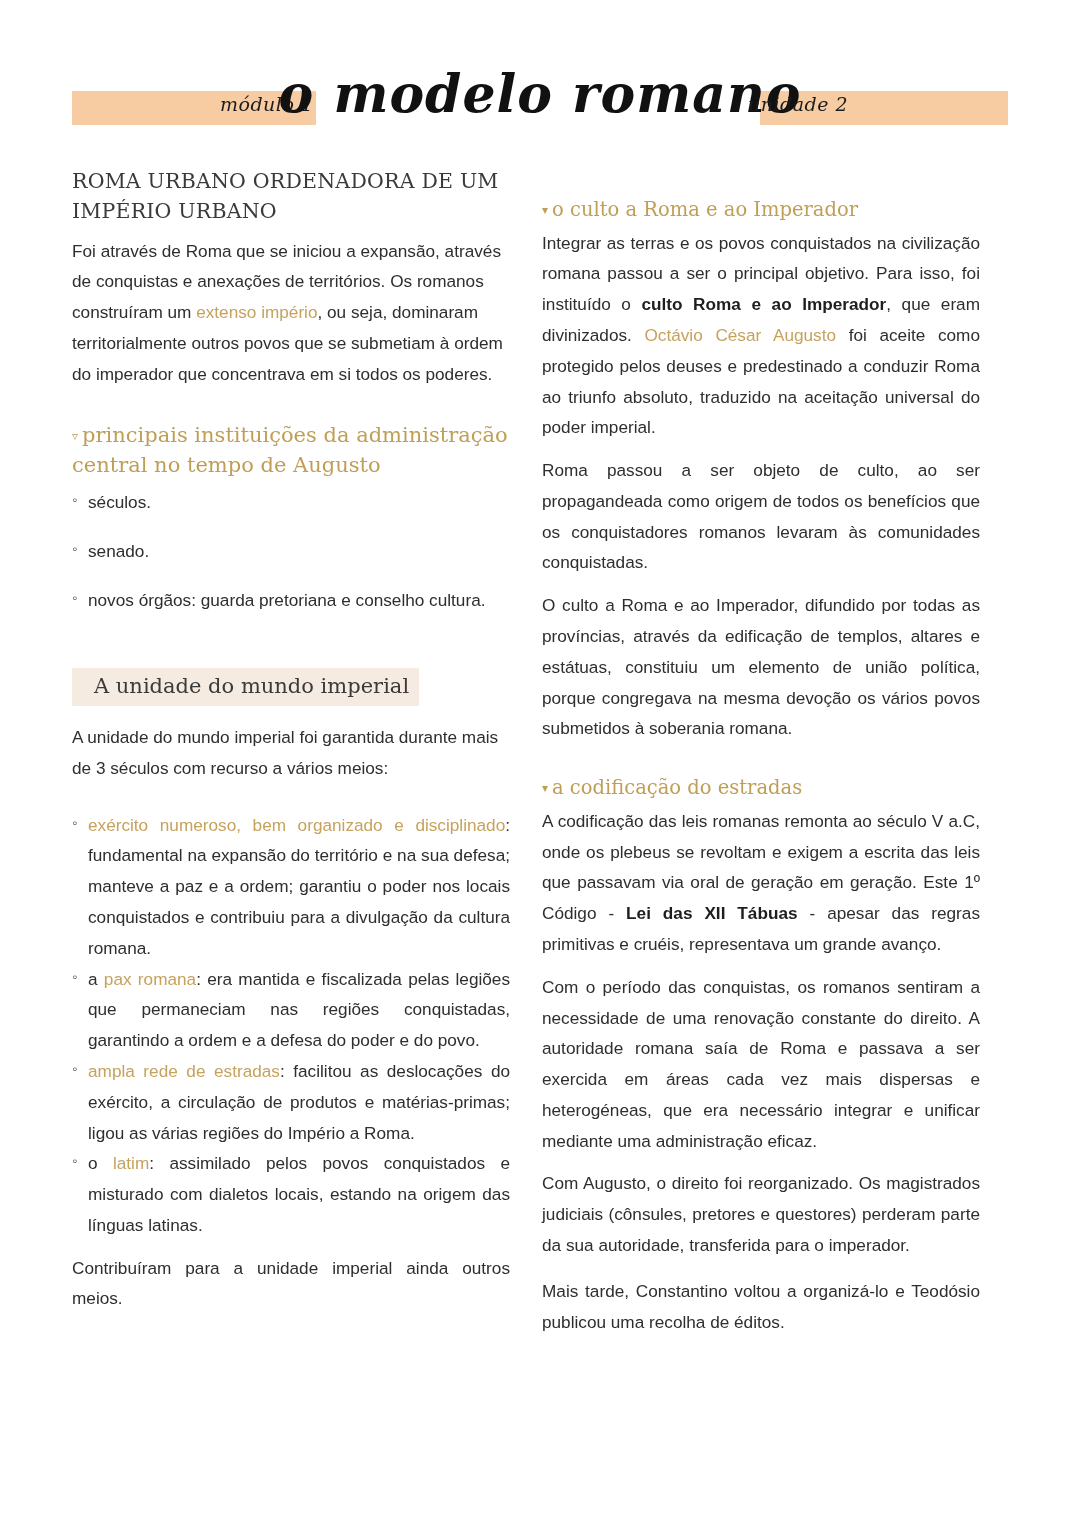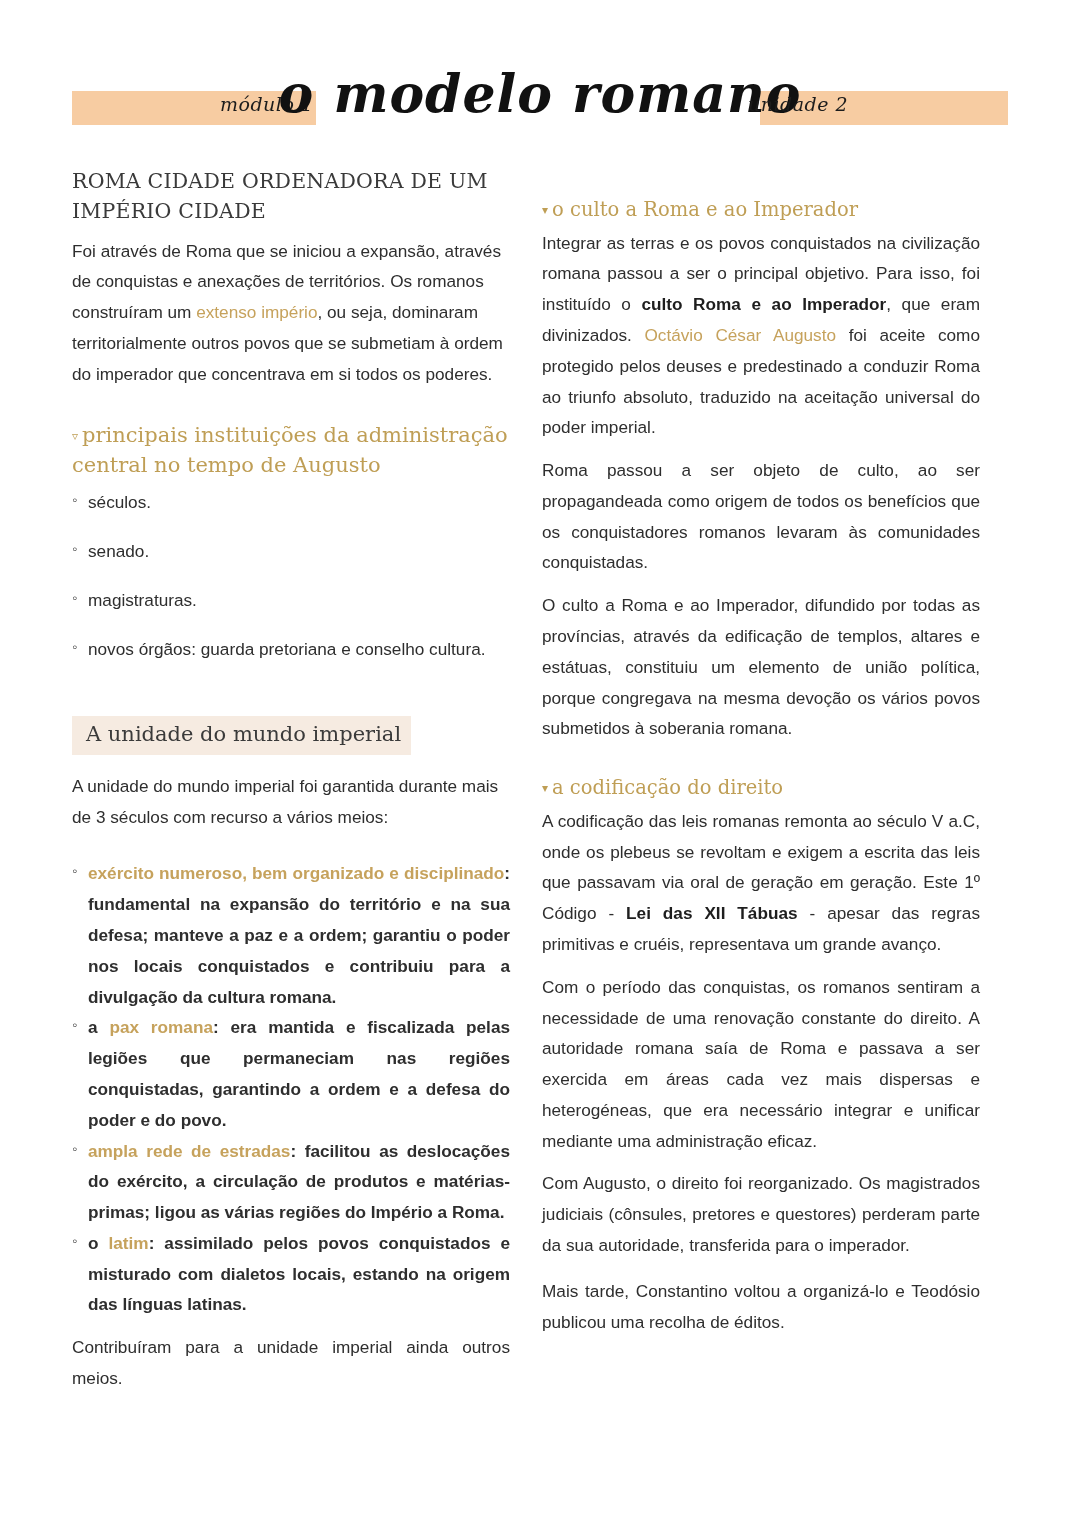--- a/index.html
+++ b/index.html
@@ -136,31 +136,31 @@
     text-align: left;
   }
   ul.bul li::before {
     content: "\25E6";
     position: absolute;
     left: 0;
     top: 0;
     color: #4a4a4a;
     font-size: 15px;
   }
-  ul.bul.dense li { margin-bottom: 0; text-align: justify; font-weight: bold; }
+  ul.bul.dense li { margin-bottom: 0; text-align: justify; }
 
   
   .hl-head {
     display: inline-block;
     font-family: "DejaVu Serif", "Liberation Serif", serif;
     font-size: 21px;
     line-height: 1.5;
     color: #3a3a3a;
     background: #F6EBE1;
-    padding: 3px 10px 4px 14px;
+    padding: 3px 10px 4px 22px;
     margin: 34px 0 16px 0;
   }
 
   .spacer-lg { height: 26px; }
 </style>
 </head>
 <body>
 
 <div class="page">
 
@@ -169,30 +169,29 @@
     <div class="hdr-band hdr-band-right"></div>
     <div class="hdr-label hdr-label-left">módulo 1</div>
     <div class="hdr-title">o modelo romano</div>
     <div class="hdr-label hdr-label-right">unidade 2</div>
   </div>
 
   <div class="columns">
 
     <div class="col">
 
-      <div class="doc-title">ROMA CIDADE ORDENADORA DE UM IMPÉRIO CIDADE</div>
+      <div class="doc-title">ROMA URBANO ORDENADORA DE UM IMPÉRIO URBANO</div>
 
       <p class="body"><span>Foi através de Roma que se iniciou a expansão, através de conquistas e anexações de territórios. Os romanos construíram um </span><span class="accent">extenso império</span><span>, ou seja, dominaram territorialmente outros povos que se submetiam à ordem do imperador que concentrava em si todos os poderes.</span></p>
 
       <div class="sect-head"><span class="chev">▿</span><span>principais instituições da administração central no tempo de Augusto</span></div>
 
       <ul class="bul">
         <li>séculos.</li>
         <li>senado.</li>
-        <li>magistraturas.</li>
         <li>novos órgãos: guarda pretoriana e conselho cultura.</li>
       </ul>
 
       <div class="hl-head">A unidade do mundo imperial</div>
 
       <p class="body">A unidade do mundo imperial foi garantida durante mais de 3 séculos com recurso a vários meios:</p>
 
       <div class="spacer-lg"></div>
 
       <ul class="bul dense">
@@ -208,21 +207,21 @@
     <div class="col">
 
       <div class="sect-head tight"><span class="chev">▾</span><span>o culto a Roma e ao Imperador</span></div>
 
       <p class="body justify"><span>Integrar as terras e os povos conquistados na civilização romana passou a ser o principal objetivo. Para isso, foi instituído o </span><b>culto  Roma e ao Imperador</b><span>, que eram divinizados. </span><span class="accent">Octávio César Augusto</span><span> foi aceite como protegido pelos deuses e predestinado a conduzir Roma ao triunfo absoluto, traduzido na aceitação universal do poder imperial.</span></p>
 
       <p class="body justify gap">Roma passou a ser objeto de culto, ao ser propagandeada como origem de todos os benefícios que os conquistadores romanos levaram às comunidades conquistadas.</p>
 
       <p class="body justify gap">O culto a Roma e ao Imperador, difundido por todas as províncias, através da edificação de templos, altares e estátuas, constituiu um elemento de união política, porque congregava na mesma devoção os vários povos submetidos à soberania romana.</p>
 
-      <div class="sect-head tight"><span class="chev">▾</span><span>a codificação do direito</span></div>
+      <div class="sect-head tight"><span class="chev">▾</span><span>a codificação do estradas</span></div>
 
       <p class="body justify"><span>A codificação das leis romanas remonta ao século V a.C, onde os plebeus se revoltam e exigem a escrita das leis que passavam via oral de geração em geração. Este 1º Código - </span><b>Lei das XII Tábuas</b><span> - apesar das regras primitivas e cruéis, representava um grande avanço.</span></p>
 
       <p class="body justify gap">Com o período das conquistas, os romanos sentiram a necessidade de uma renovação constante do direito. A autoridade romana saía de Roma e passava a ser exercida em áreas cada vez mais dispersas e heterogéneas, que era necessário integrar e unificar mediante uma administração eficaz.</p>
 
       <p class="body justify gap">Com Augusto, o direito foi reorganizado. Os magistrados judiciais (cônsules, pretores e questores) perderam parte da sua autoridade, transferida para o imperador.</p>
 
       <p class="body justify gap-sm">Mais tarde, Constantino voltou a organizá-lo e Teodósio publicou uma recolha de éditos.</p>
     </div>
 

